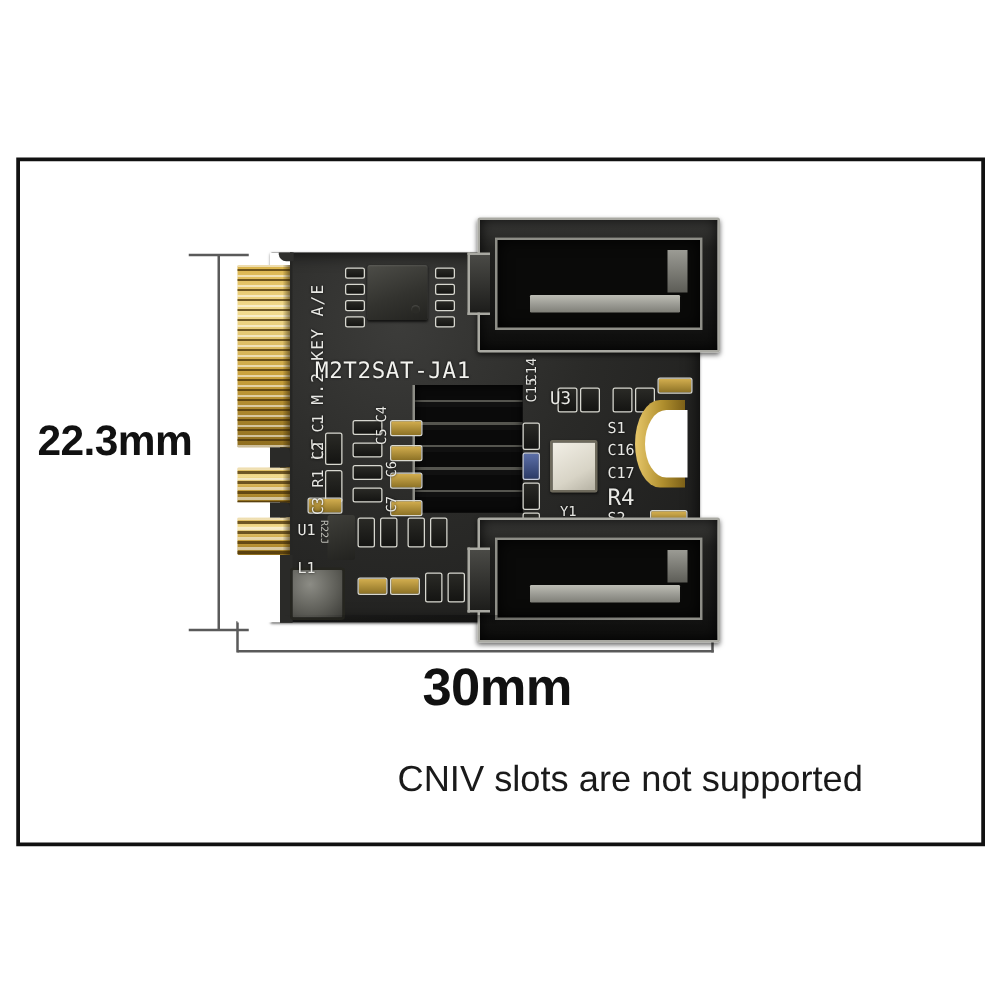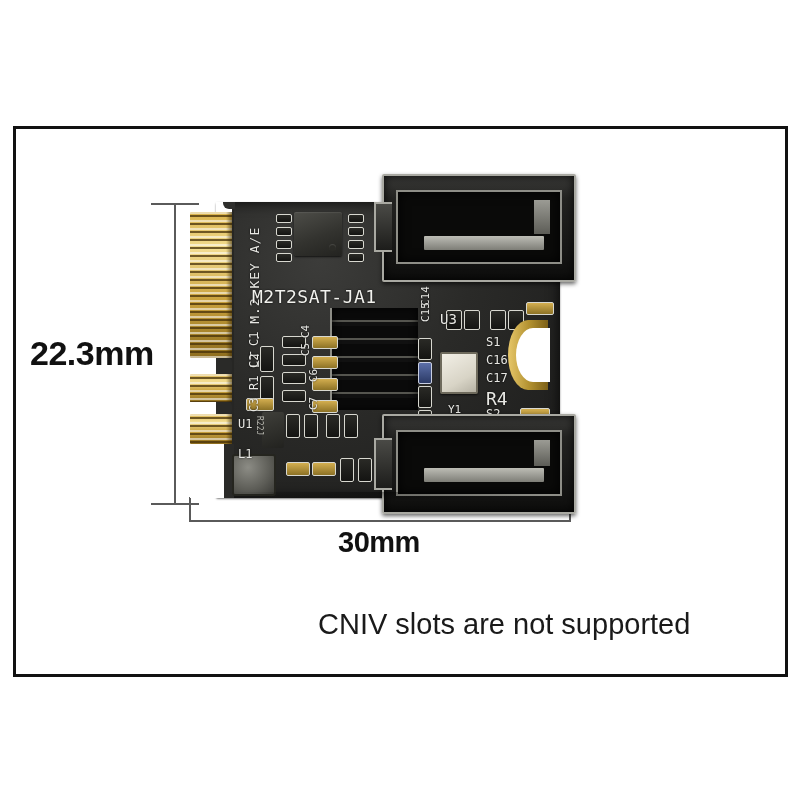--- a/index.html
+++ b/index.html
@@ -31,21 +31,21 @@
   #dim-h-tick-left{left:189px;top:497px;width:2px;height:25px;}
   #dim-h-tick-right{left:569px;top:497px;width:2px;height:25px;}
 
   #label-height{
     position:absolute;left:30px;top:334px;
     font-size:34px;font-weight:bold;color:#111;
     letter-spacing:-0.5px;white-space:nowrap;
   }
   #label-width{
     position:absolute;left:338px;top:526px;
-    font-size:29px;font-weight:bold;color:#111;
+    font-size:42px;font-weight:bold;color:#111;
     letter-spacing:-0.5px;white-space:nowrap;
   }
   #note-text{
     position:absolute;left:318px;top:608px;
     font-size:29px;color:#1a1a1a;white-space:nowrap;
   }
 
   
   #pcb{
     position:absolute;left:190px;top:196px;

